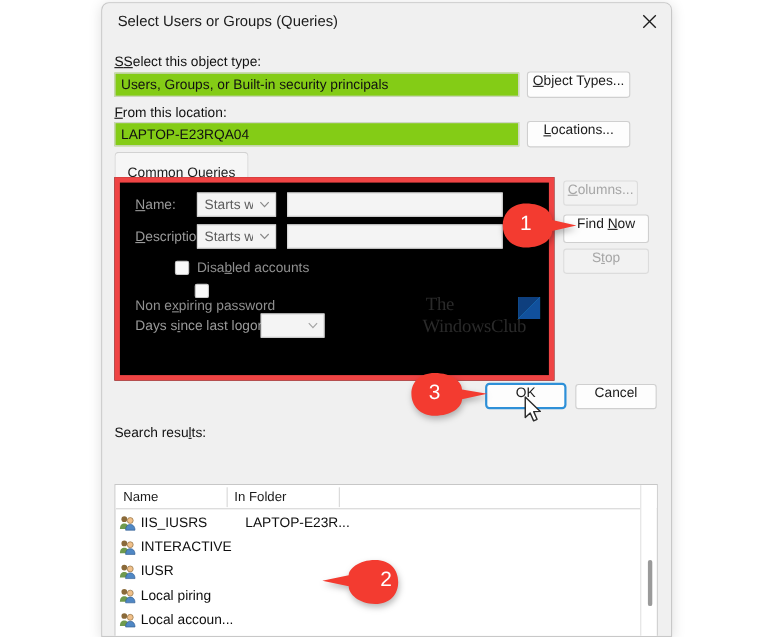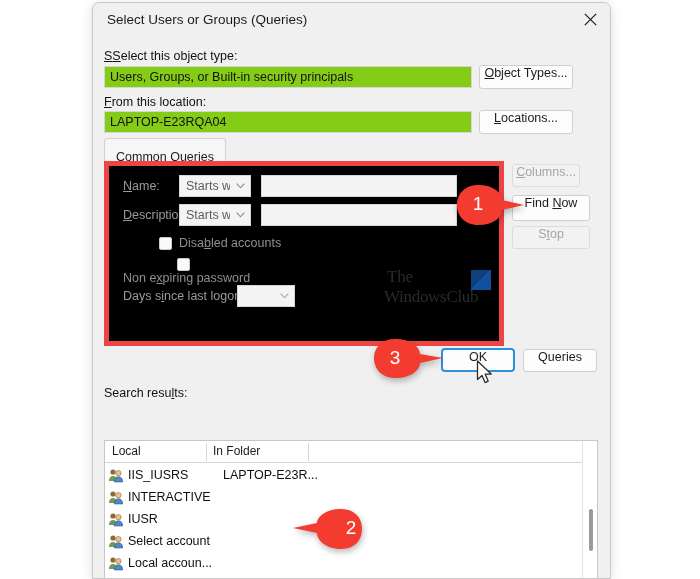--- a/index.html
+++ b/index.html
@@ -426,30 +426,30 @@
         <span>Find <u>N</u>ow</span>
       </div>
       <div class="btn disabled" style="left:419px; top:186px; width:78px; height:23px;">
         <span>S<u>t</u>op</span>
       </div>
 
       <div class="btn focus" style="left:348px; top:308px; width:74px; height:24px;">
         <span>OK</span>
       </div>
       <div class="btn" style="left:430px; top:309px; width:74px; height:23px;">
-        <span>Queries</span>
+        <span>Cancel</span>
       </div>
 
       <div class="lbl" style="left:11px; top:346px;">
         <span>Search resu<u>l</u>ts:</span>
       </div>
 
       <div class="listwrap">
         <div class="lhead">
-          <div class="hcell" style="left:7px;">Local</div>
+          <div class="hcell" style="left:7px;">Name</div>
           <div class="hsep" style="left:101px;"></div>
           <div class="hcell" style="left:108px;">In Folder</div>
           <div class="hsep" style="left:203px;"></div>
         </div>
         <div id="rows">
             <div class="lrow" style="top: 23px;">
               <svg class="usericon" viewBox="0 0 16 15">
                 <circle cx="5" cy="4" r="2.6" fill="#8a6a3a"></circle>
                 <path d="M1 13 C1 9.6 2.8 8 5 8 C7.2 8 9 9.6 9 13 Z" fill="#6f9a4e"></path>
                 <circle cx="10.4" cy="5.2" r="2.7" fill="#f0c08a" stroke="#8a6a3a" stroke-width="0.6"></circle>
@@ -476,21 +476,21 @@
               </svg>
               <span class="nm">IUSR</span>
             </div>
             <div class="lrow" style="top: 89px;">
               <svg class="usericon" viewBox="0 0 16 15">
                 <circle cx="5" cy="4" r="2.6" fill="#8a6a3a"></circle>
                 <path d="M1 13 C1 9.6 2.8 8 5 8 C7.2 8 9 9.6 9 13 Z" fill="#6f9a4e"></path>
                 <circle cx="10.4" cy="5.2" r="2.7" fill="#f0c08a" stroke="#8a6a3a" stroke-width="0.6"></circle>
                 <path d="M6.2 14 C6.2 10.4 8.1 8.8 10.4 8.8 C12.8 8.8 14.7 10.4 14.7 14 Z" fill="#4f87c4" stroke="#2f5c8f" stroke-width="0.6"></path>
               </svg>
-              <span class="nm">Select account</span>
+              <span class="nm">Local piring</span>
             </div>
             <div class="lrow" style="top: 111px;">
               <svg class="usericon" viewBox="0 0 16 15">
                 <circle cx="5" cy="4" r="2.6" fill="#8a6a3a"></circle>
                 <path d="M1 13 C1 9.6 2.8 8 5 8 C7.2 8 9 9.6 9 13 Z" fill="#6f9a4e"></path>
                 <circle cx="10.4" cy="5.2" r="2.7" fill="#f0c08a" stroke="#8a6a3a" stroke-width="0.6"></circle>
                 <path d="M6.2 14 C6.2 10.4 8.1 8.8 10.4 8.8 C12.8 8.8 14.7 10.4 14.7 14 Z" fill="#4f87c4" stroke="#2f5c8f" stroke-width="0.6"></path>
               </svg>
               <span class="nm">Local accoun...</span>
             </div>

